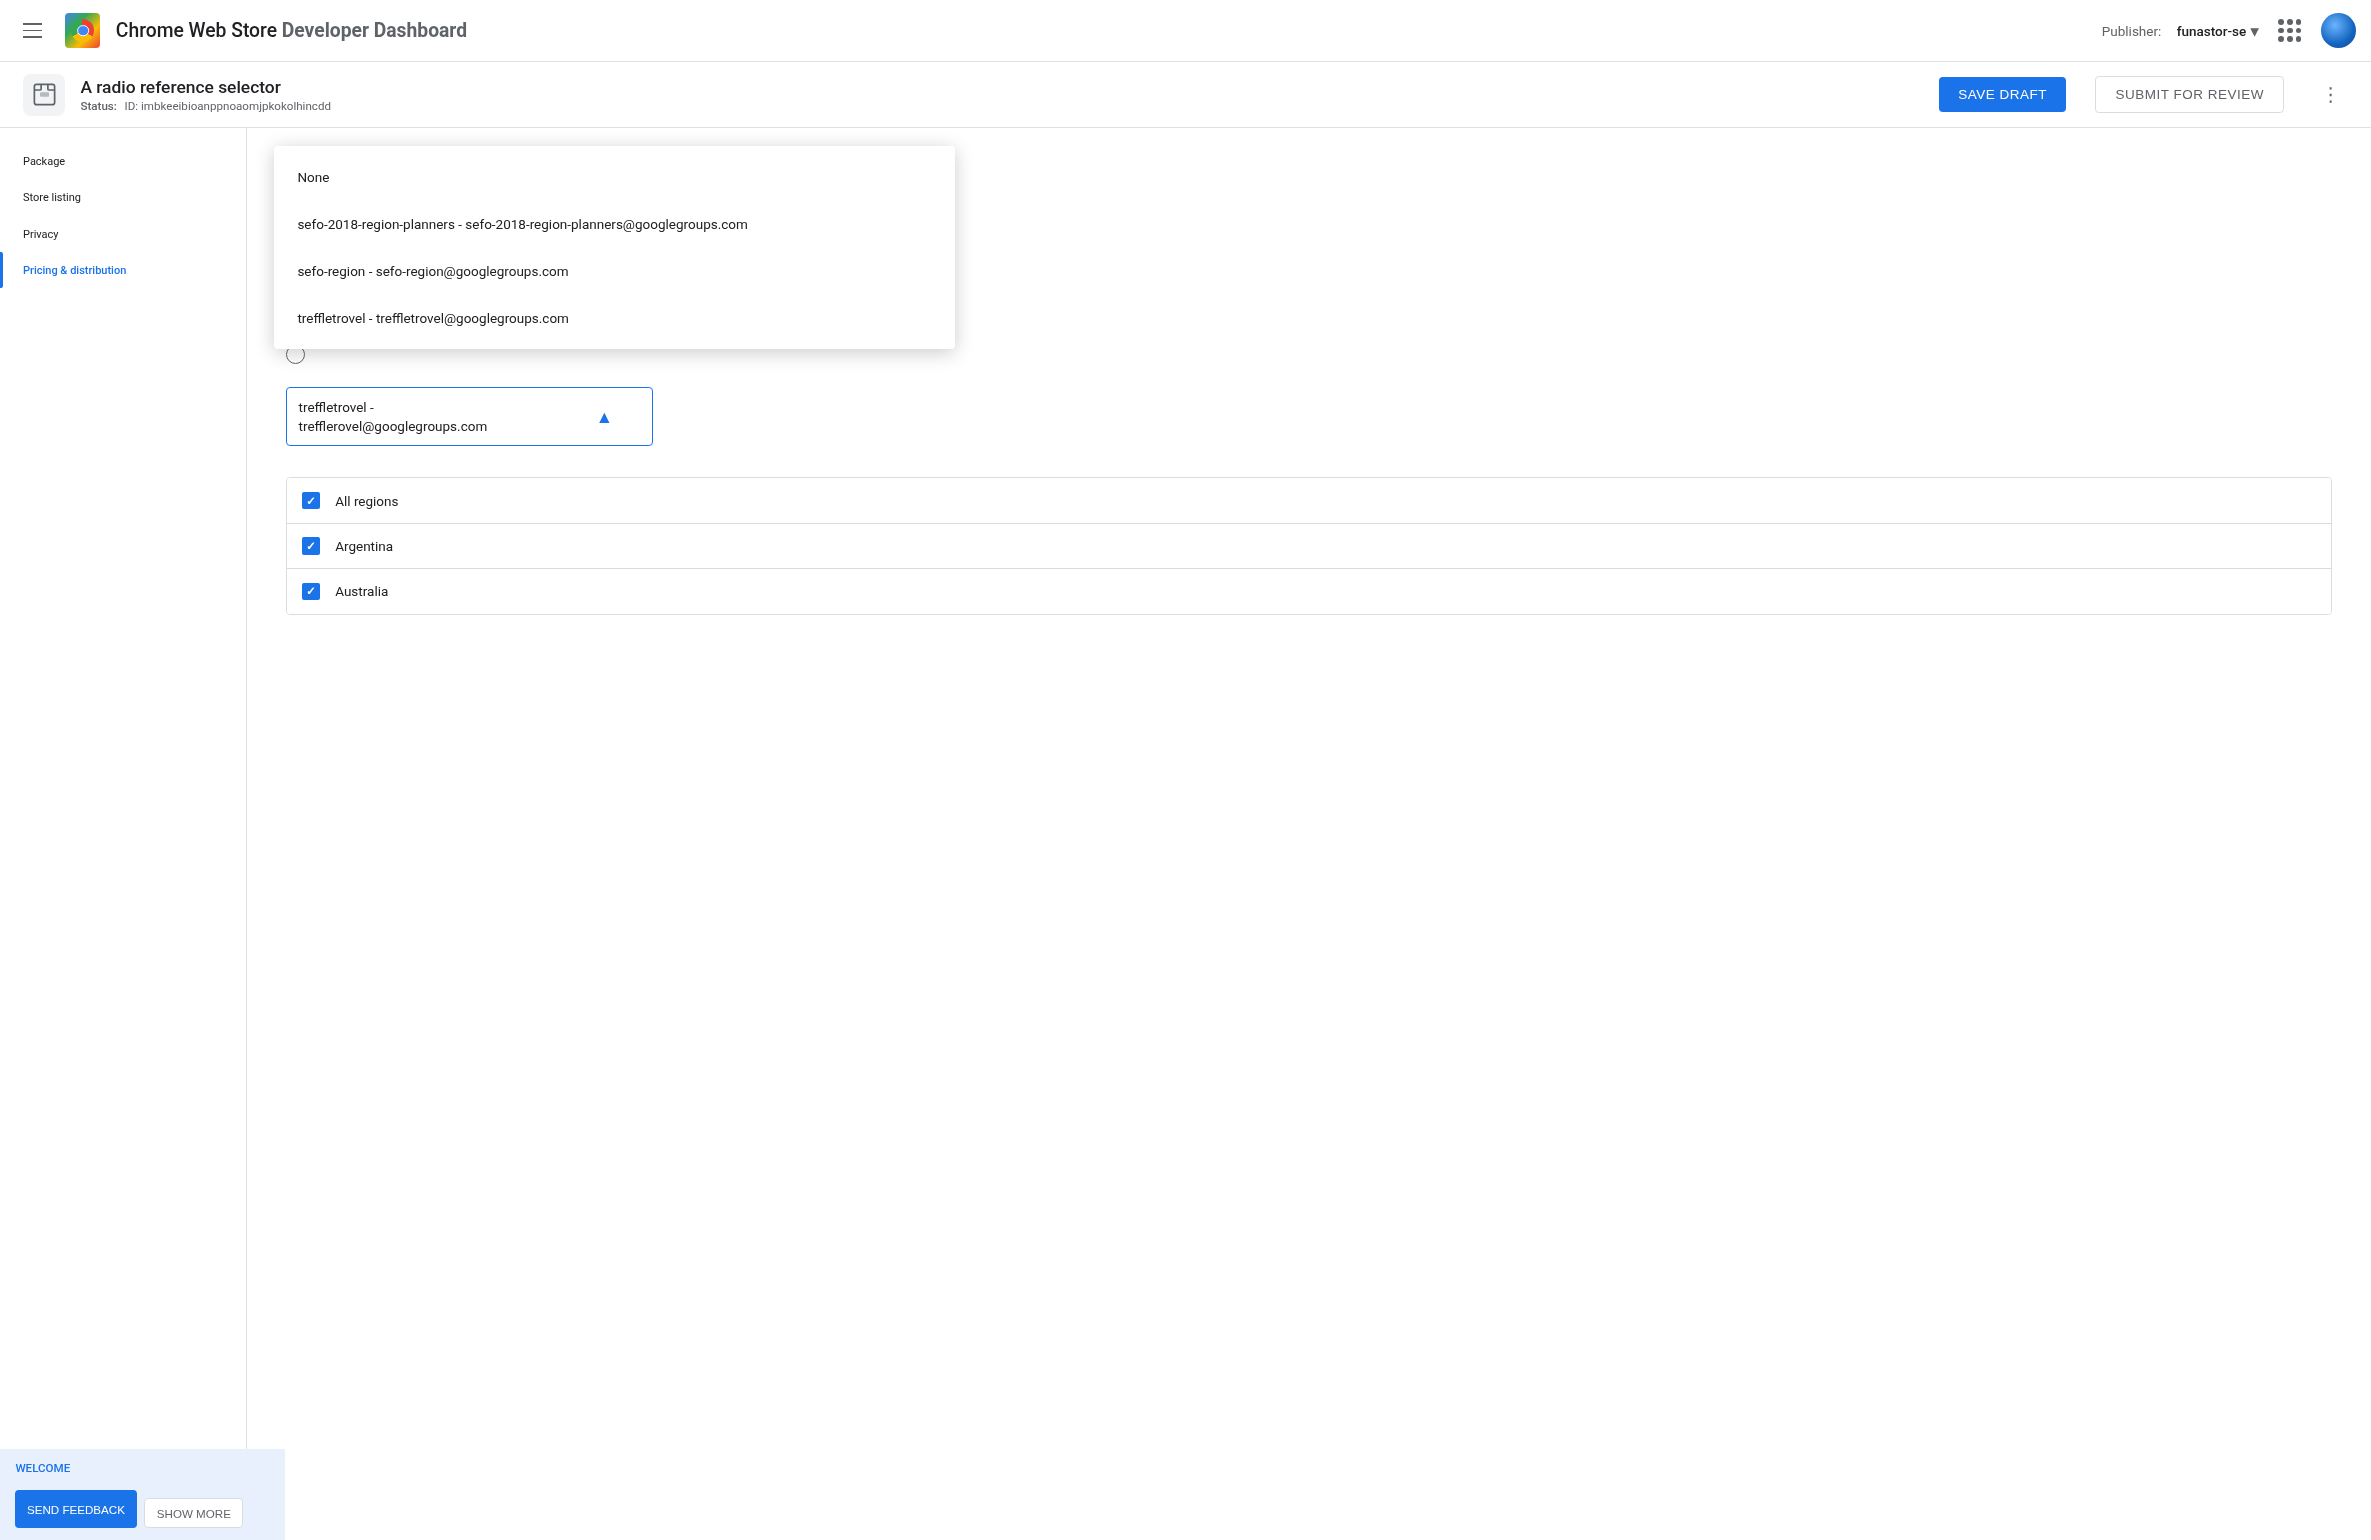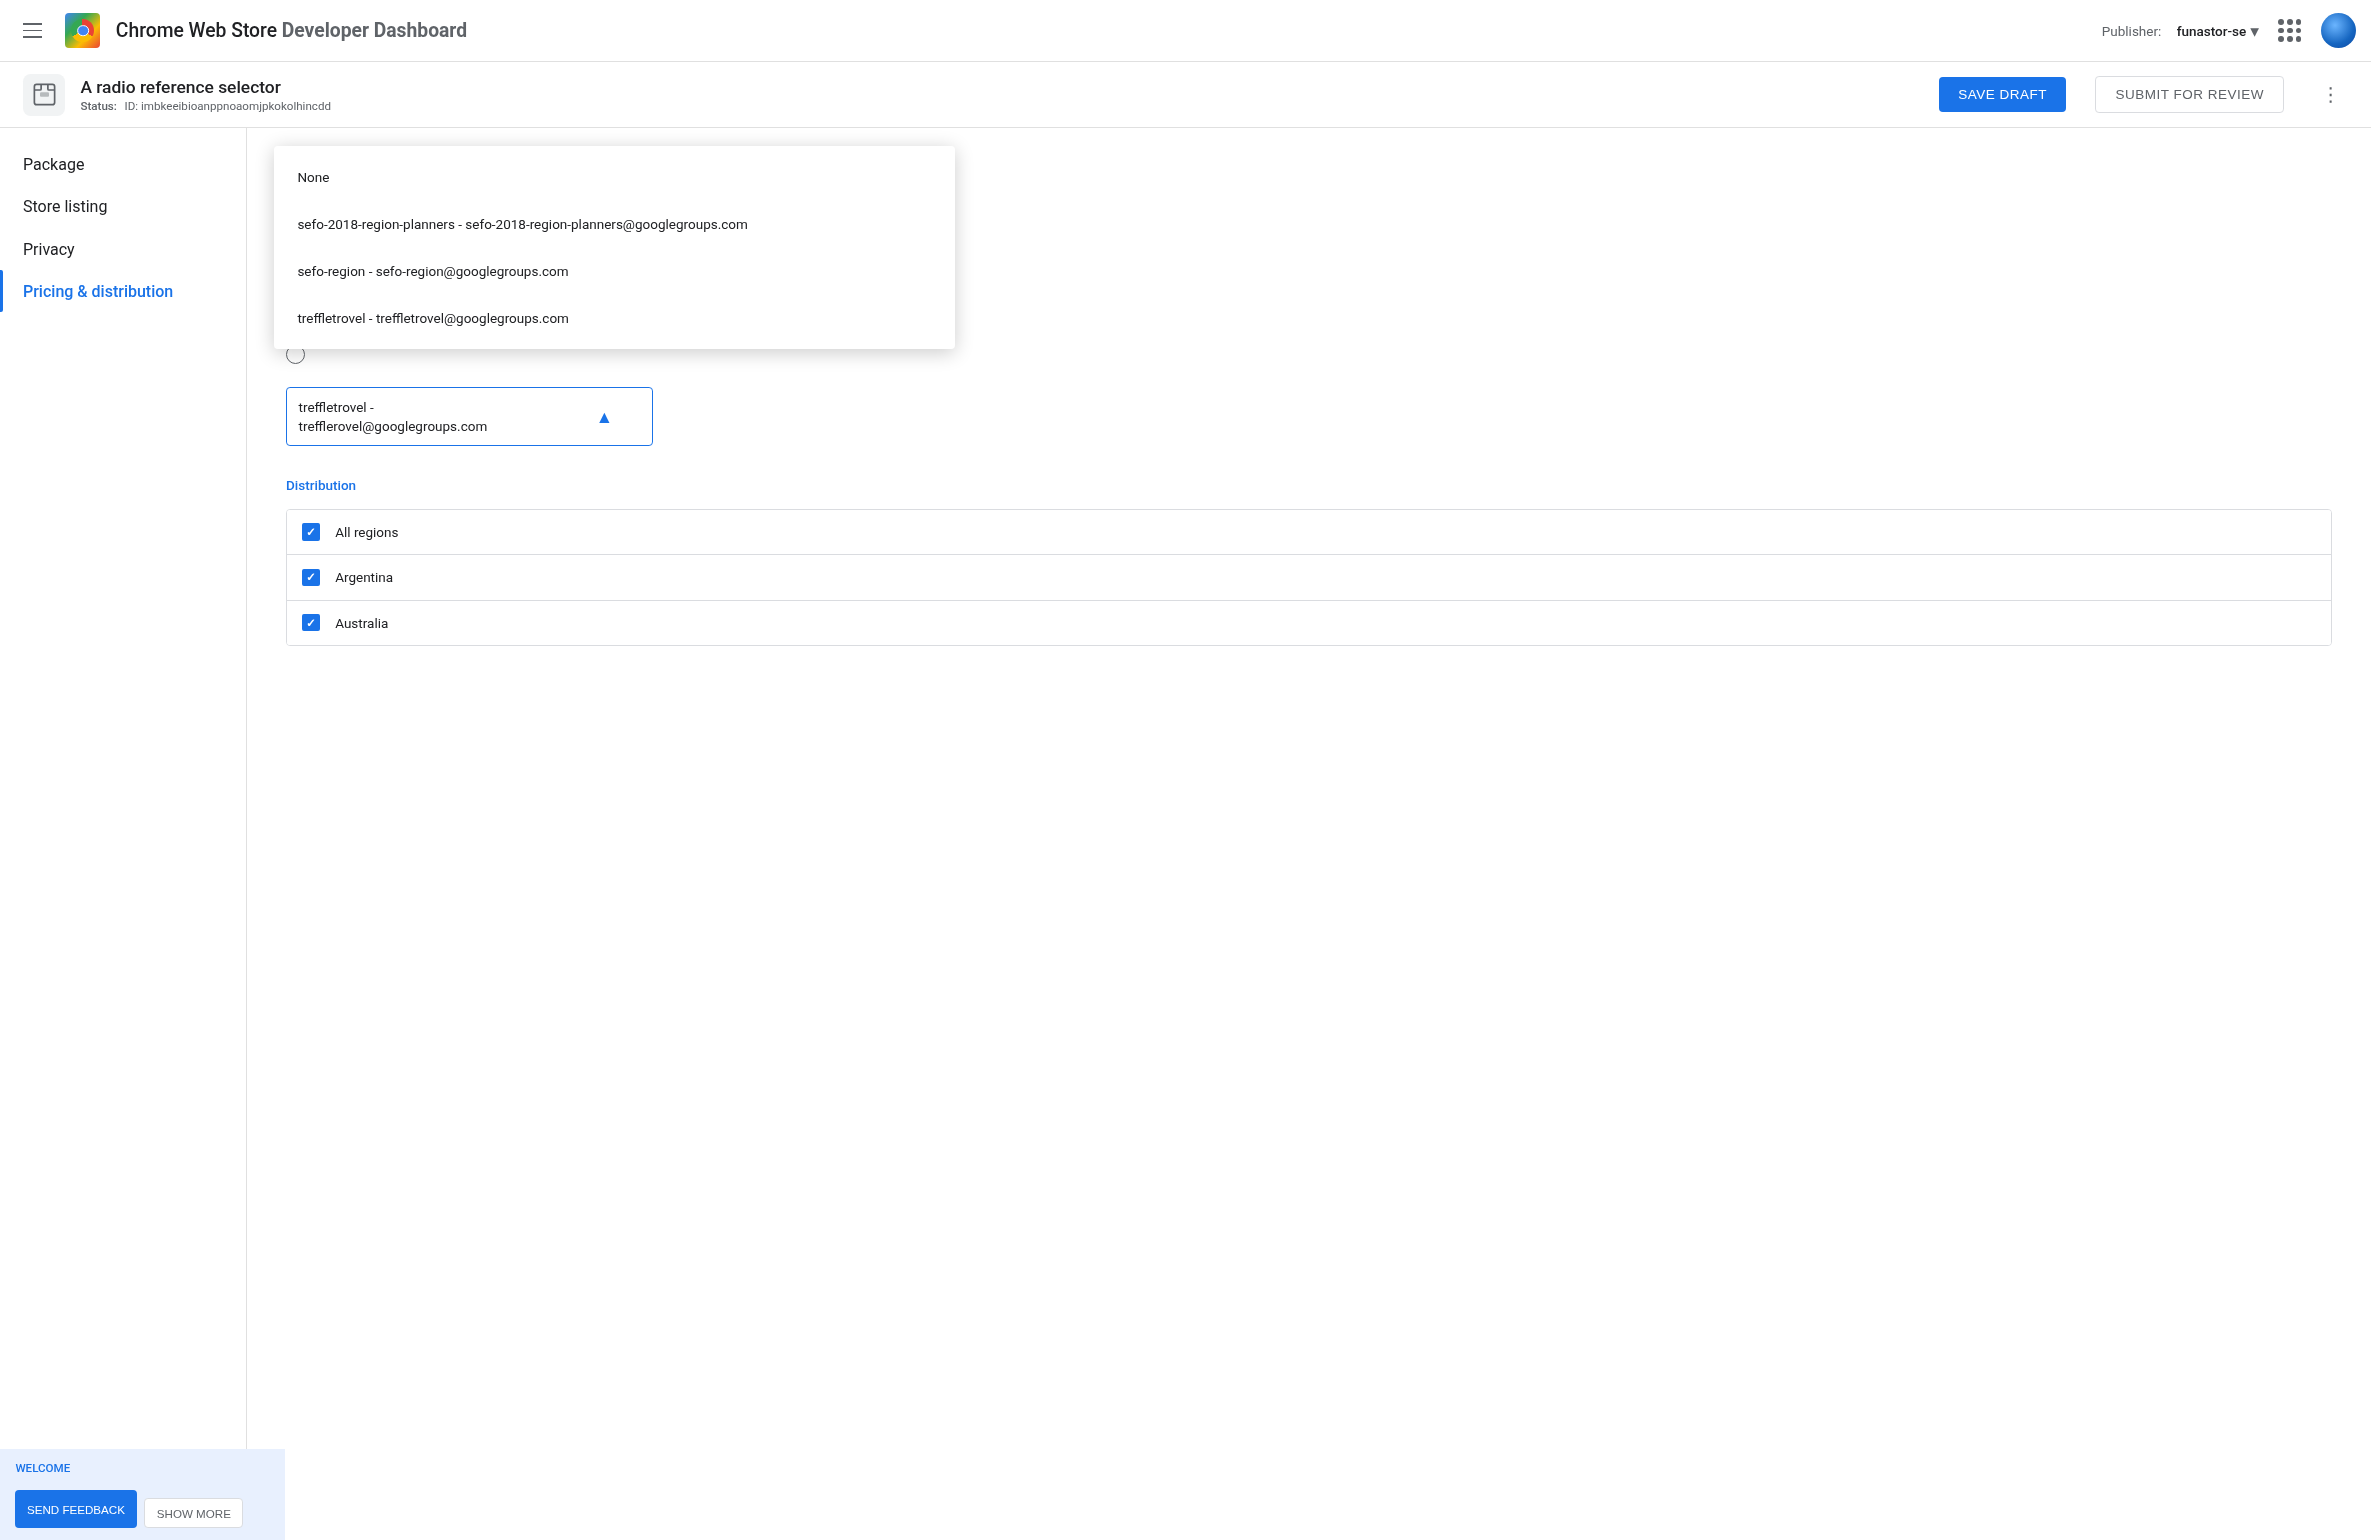--- a/index.html
+++ b/index.html
@@ -53,21 +53,21 @@
     .btn-submit { background: #fff; color: #5f6368; border: 1px solid #dadce0; border-radius: 3.9px; padding: 9.7px 19.3px; font-size: 13.5px; font-weight: 500; cursor: pointer; text-transform: uppercase; letter-spacing: 0.5px; }
     .more-btn { background: none; border: none; cursor: pointer; padding: 7.7px; font-size: 19.3px; color: #5f6368; }
 
     
     .main-layout { display: flex; height: calc(100vh - 124px); }
 
     
     .sidebar { width: 247px; border-right: 1px solid #e0e0e0; padding: 15.4px 0; flex-shrink: 0; }
     .sidebar-item {
       padding: 11.6px 23px;
-      font-size: 16px;
+      font-size: 11px;
       color: #202124;
       cursor: pointer;
       position: relative;
     }
     .sidebar-item.active {
       color: #1a73e8;
       font-weight: 500;
     }
     .sidebar-item.active::before {
       content: '';
@@ -316,21 +316,20 @@
           <div>
             <div>treffletrovel -</div>
             <div>trefflerovel@googlegroups.com</div>
           </div>
           <span class="dropdown-arrow">▲</span>
         </div>
       </div>
     </div>
 
     <div class="distribution-section">
-      <div class="subsection-title">Distribution</div>
 
       <div class="dist-table">
         <div class="dist-row">
           <div class="checkbox-blue"></div>
           <span class="dist-label">All regions</span>
         </div>
         <div class="dist-row">
           <div class="checkbox-blue"></div>
           <span class="dist-label">Argentina</span>
         </div>

